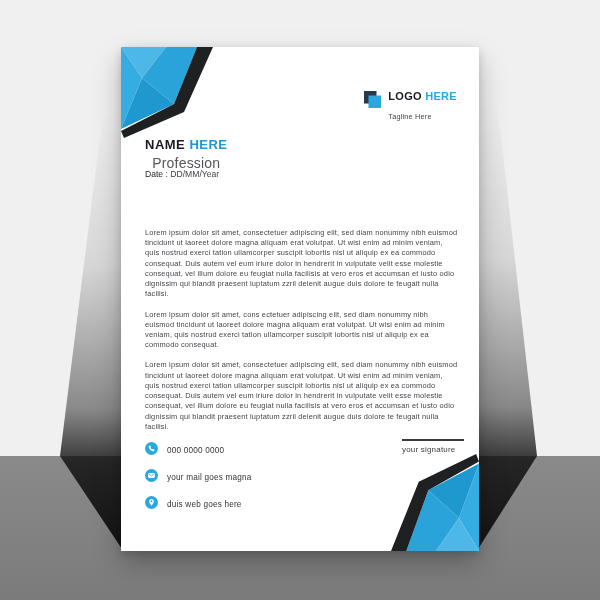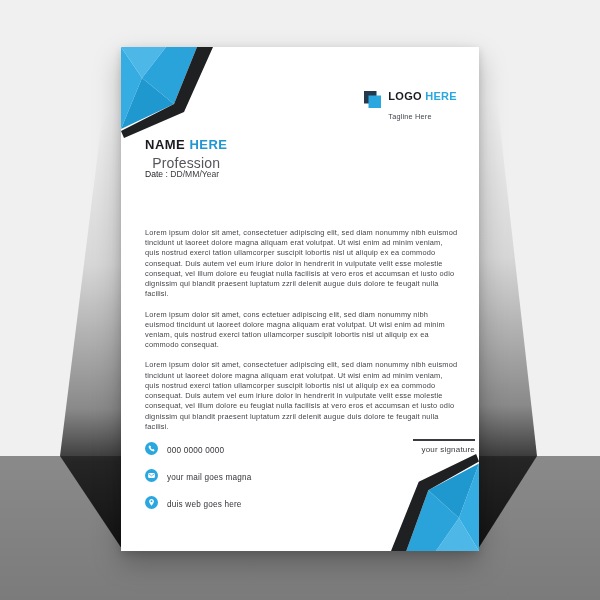--- a/index.html
+++ b/index.html
@@ -54,21 +54,21 @@
   .date-line .date-label{font-weight:400;color:#1F1F24;}
 
   .body-text{position:absolute;left:24px;right:20px;top:181px;}
   .body-text p{font-size:7.4px;line-height:1.38;letter-spacing:.18px;color:var(--text-body);margin-bottom:10px;}
 
   .contact{position:absolute;left:24px;top:395px;display:flex;flex-direction:column;gap:14px;}
   .contact-row{display:flex;align-items:flex-end;gap:9px;}
   .contact-row svg{width:13px;height:13px;flex:0 0 13px;}
   .contact-text{font-size:8.2px;color:#35353A;letter-spacing:.2px;}
 
-  .signature{position:absolute;right:4px;top:392px;width:62px;text-align:right;}
+  .signature{position:absolute;right:15px;top:392px;width:62px;text-align:left;}
   .signature-line{height:1.5px;background:#3A3A3F;margin-bottom:4px;}
   .signature-label{font-size:8px;color:#3C3C41;letter-spacing:.2px;}
 </style>
 </head>
 <body>
 
 <div class="scene">
   <div class="wall"></div>
   <div class="floor"></div>
 

